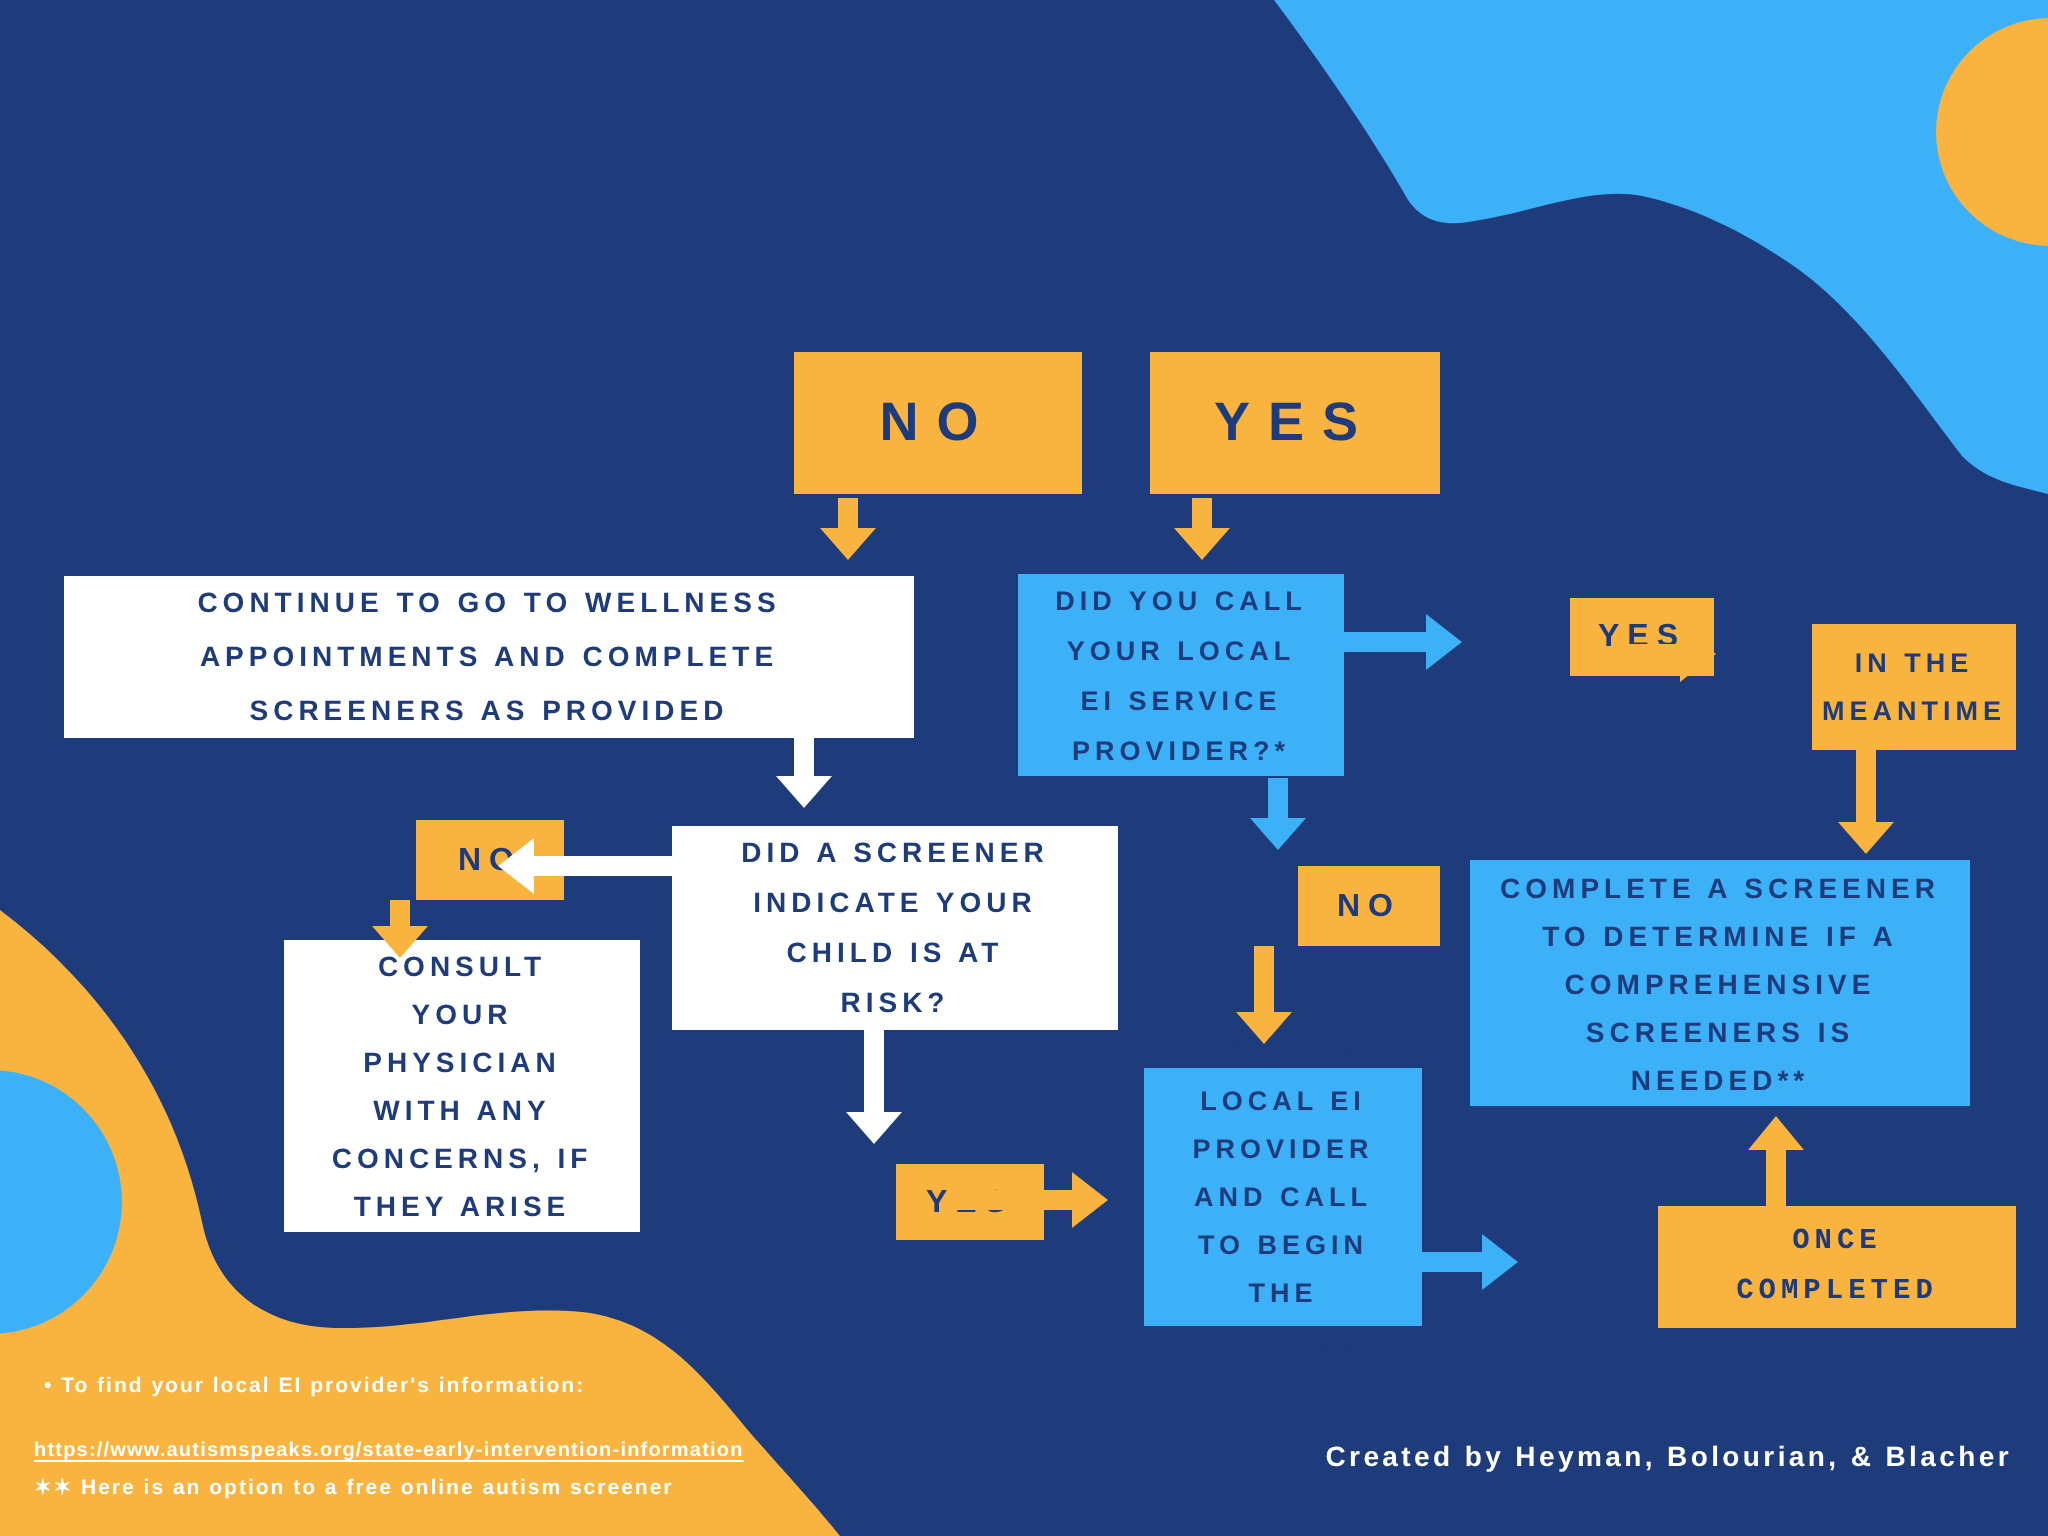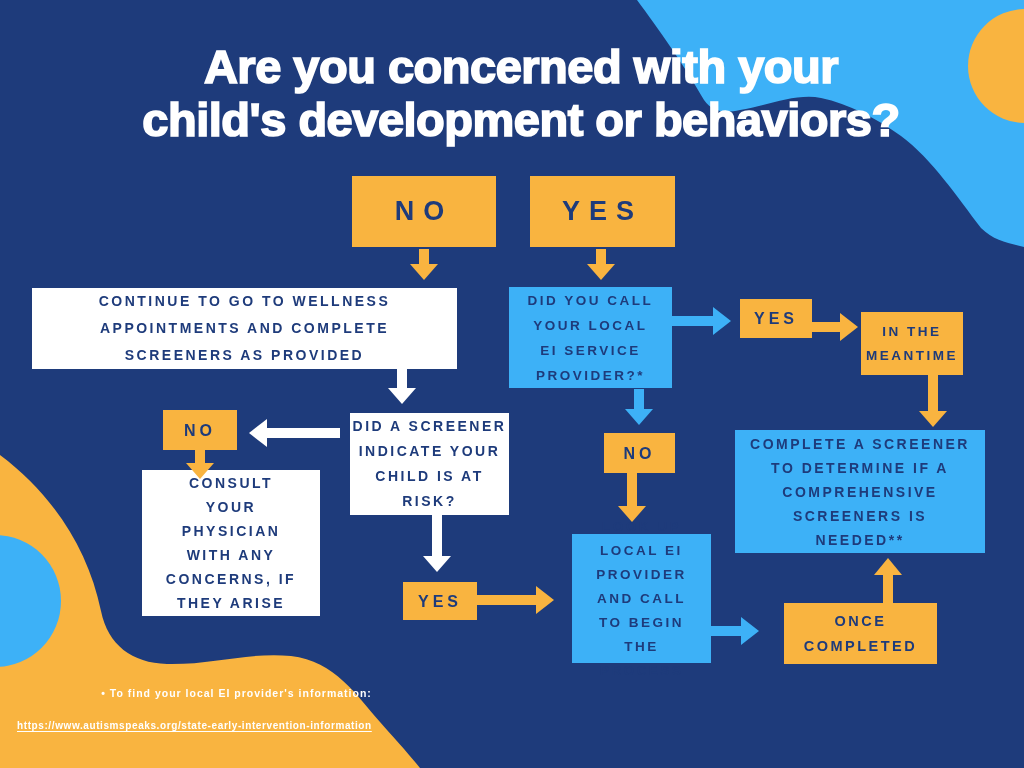--- a/index.html
+++ b/index.html
@@ -26,33 +26,33 @@
     white-space:pre-line;
     z-index:3;
   }
   
   .node{
     position:absolute;display:flex;align-items:center;justify-content:center;
     text-align:center;font-weight:bold;color:var(--text-navy);
     letter-spacing:2.5px;font-size:14px;line-height:25px;
     white-space:pre-line;z-index:4;
   }
-  .node.yellow{background:var(--yellow);}
+  .node.yellow{background:var(--yellow);margin-left:45px;}
   .node.white{background:var(--white);}
   .node.blue{background:var(--light-blue);}
   .node.big-label{font-size:27px;letter-spacing:9px;}
   .node.small-label{font-size:16px;letter-spacing:4px;}
   .arrows{z-index:5;}
   
   .footnotes{
     position:absolute;left:17px;top:684px;z-index:6;
     color:var(--white);font-weight:bold;font-size:10.5px;
     letter-spacing:1px;line-height:18px;
   }
-  .footnotes .indent{padding-left:5px;text-align:right;}
+  .footnotes .indent{padding-left:5px;}
   .footnotes a{
     color:var(--white);text-decoration:underline;text-underline-offset:2px;
     letter-spacing:0.6px;font-size:10px;cursor:pointer;display:block;margin-top:15px;
   }
   .credit{
     position:absolute;right:18px;top:720px;z-index:6;
     color:var(--white);font-weight:bold;font-size:14px;letter-spacing:1.7px;
   }
 </style>
 </head>
@@ -60,22 +60,20 @@
 
 <div id="canvas">
 
   <svg class="layer" width="1024" height="768" viewBox="0 0 1024 768">
     <path d="M 637,0 C 658,28 686,68 704,100 C 713,113 726,113 740,110 C 766,106 796,93 821,98 C 849,104 876,118 901,136 C 932,159 958,198 981,228 C 994,241 1009,243 1024,247 L 1024,0 Z" style="fill:var(--light-blue)"></path>
     <circle cx="1025" cy="66" r="57" style="fill:var(--yellow)"></circle>
     <path d="M 0,455 C 52,494 88,548 101,611 C 108,645 132,663 167,664 C 213,665 247,652 291,656 C 335,661 357,696 380,722 C 395,739 408,753 420,768 L 0,768 Z" style="fill:var(--yellow)"></path>
     <circle cx="-5" cy="601" r="66" style="fill:var(--light-blue)"></circle>
   </svg>
 
-  <div class="title">Are you concerned with your
-child's development or behaviors?</div>
 
   <div class="node yellow big-label" style="left:352px;top:176px;width:144px;height:71px;">NO</div>
 
   <div class="node yellow big-label" style="left:530px;top:176px;width:145px;height:71px;">YES</div>
 
   <div class="node white" style="left:32px;top:288px;width:425px;height:81px;line-height:27px;">CONTINUE TO GO TO WELLNESS
 APPOINTMENTS AND COMPLETE
 SCREENERS AS PROVIDED</div>
 
   <div class="node blue" style="left:509px;top:287px;width:163px;height:101px;font-size:13.5px;">DID YOU CALL
@@ -83,21 +81,21 @@
 EI SERVICE
 PROVIDER?*</div>
 
   <div class="node yellow small-label" style="left:740px;top:299px;width:72px;height:39px;">YES</div>
 
   <div class="node yellow" style="left:861px;top:312px;width:102px;height:63px;font-size:13.5px;line-height:24px;">IN THE
 MEANTIME</div>
 
   <div class="node yellow small-label" style="left:163px;top:410px;width:74px;height:40px;">NO</div>
 
-  <div class="node white" style="left:350px;top:413px;width:159px;height:102px;">DID A SCREENER
+  <div class="node white" style="left:336px;top:413px;width:223px;height:102px;">DID A SCREENER
 INDICATE YOUR
 CHILD IS AT
 RISK?</div>
 
   <div class="node white" style="left:142px;top:470px;width:178px;height:146px;line-height:24px;">CONSULT
 YOUR
 PHYSICIAN
 WITH ANY
 CONCERNS, IF
 THEY ARISE</div>
@@ -113,21 +111,21 @@
   <div class="node yellow small-label" style="left:403px;top:582px;width:74px;height:38px;">YES</div>
 
   <div class="node blue" style="left:572px;top:534px;width:139px;height:129px;font-size:13.5px;line-height:24px;">LOOK UP
 LOCAL EI
 PROVIDER
 AND CALL
 TO BEGIN
 THE
 PROCESS</div>
 
-  <div class="node yellow" style="left:784px;top:603px;width:153px;height:61px;font-size:14.5px;">ONCE
+  <div class="node yellow" style="left:784px;top:603px;width:179px;height:61px;font-size:14.5px;font-family:Liberation Mono, monospace;">ONCE
 COMPLETED</div>
 
   <svg class="layer arrows" width="1024" height="768" viewBox="0 0 1024 768">
     <g style="fill:var(--yellow)">
       <rect x="419" y="249" width="10" height="15"></rect>
         <polygon points="410,264 438,264 424,280"></polygon>
     </g>
     <g style="fill:var(--yellow)">
       <rect x="596" y="249" width="10" height="15"></rect>
         <polygon points="587,264 615,264 601,280"></polygon>
@@ -178,16 +176,18 @@
     </g>
     <g style="fill:var(--yellow)">
       <rect x="883" y="574" width="10" height="29"></rect>
         <polygon points="874,575 902,575 888,558"></polygon>
     </g>
   </svg>
 
   <div class="footnotes">
     <div class="indent">•  To find your local EI provider's information:</div>
     <a>https://www.autismspeaks.org/state-early-intervention-information</a>
+    <div>✶✶ Here is an option to a free online autism screener</div>
   </div>
 
+  <div class="credit">Created by Heyman, Bolourian, &amp; Blacher</div>
 
 </div>
 
 </body></html>

